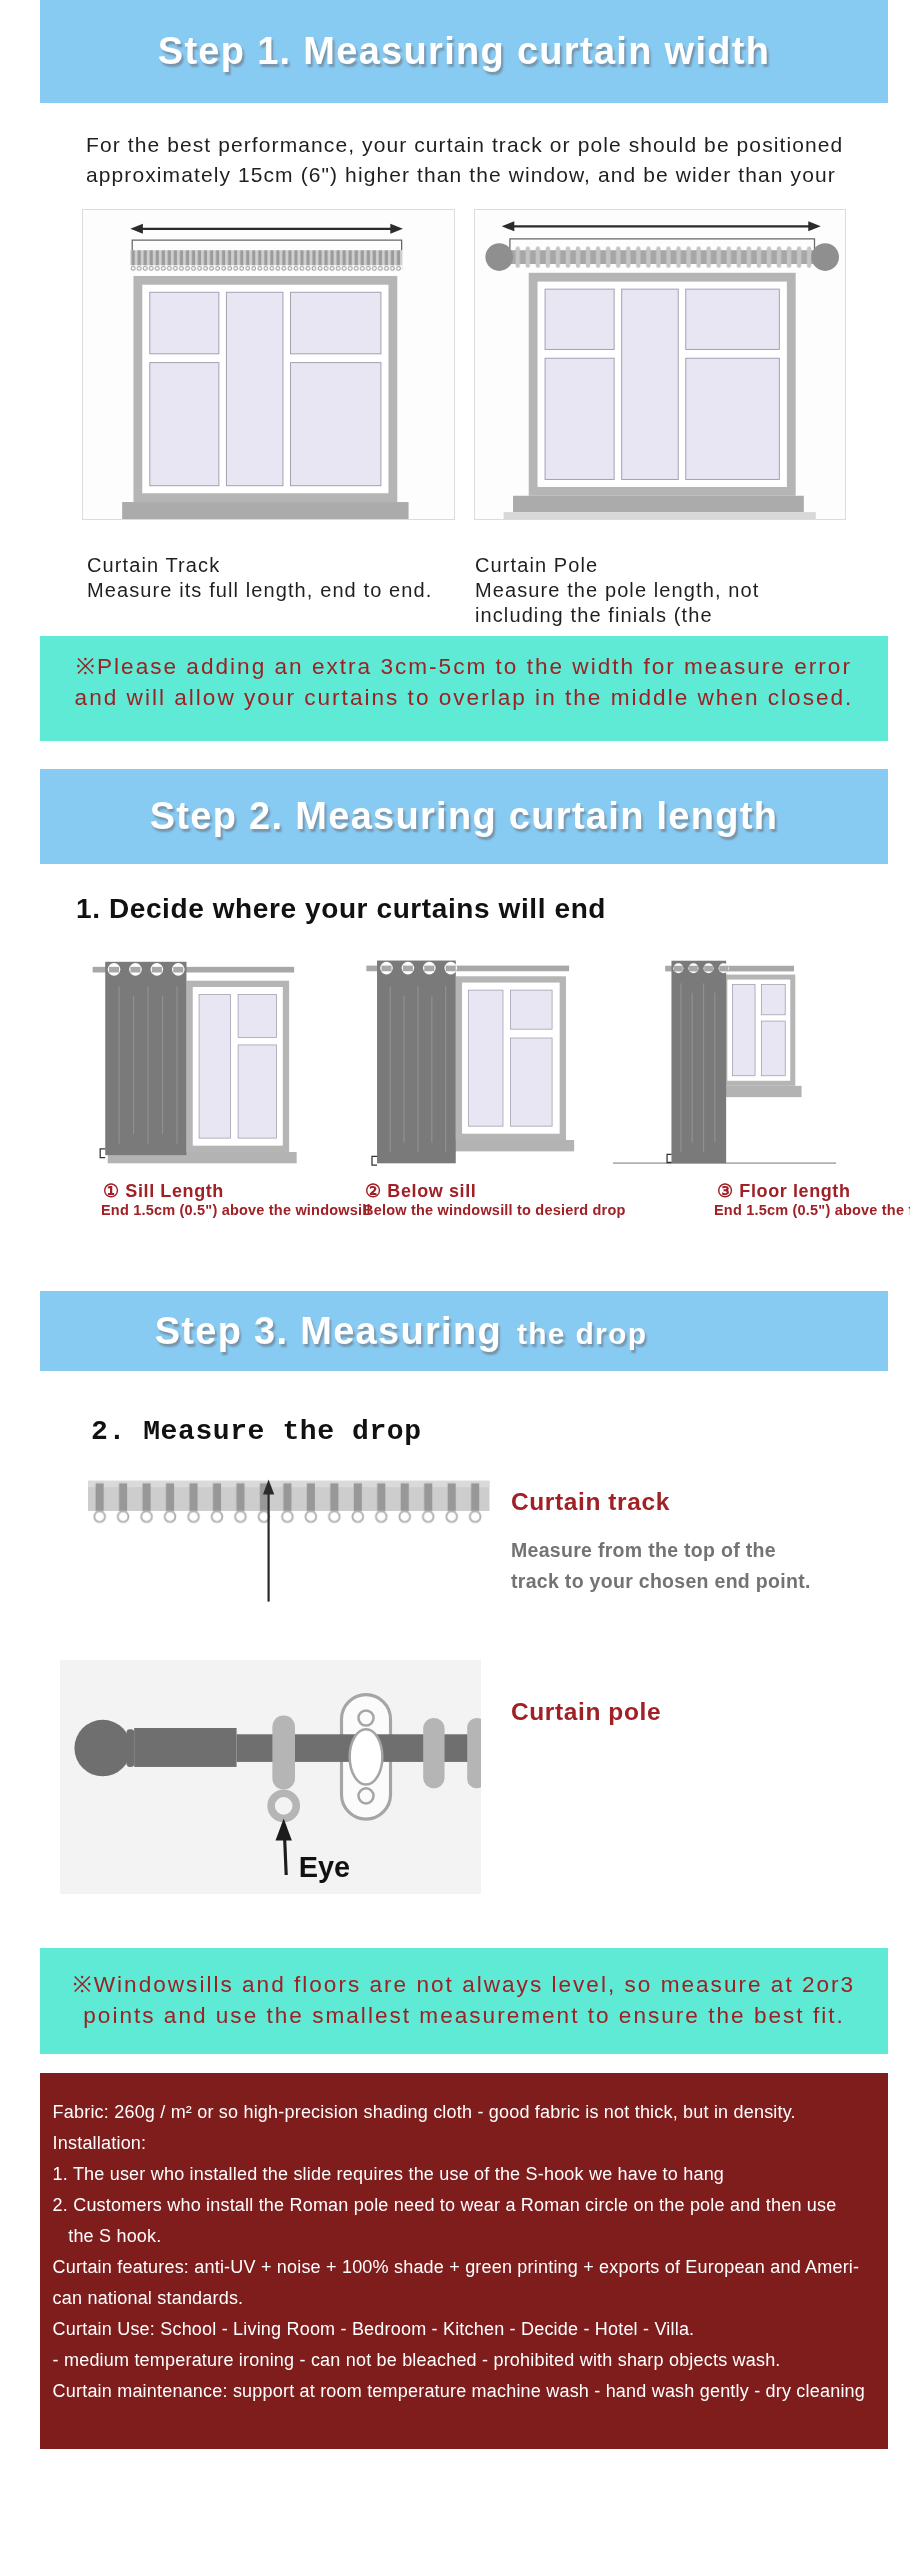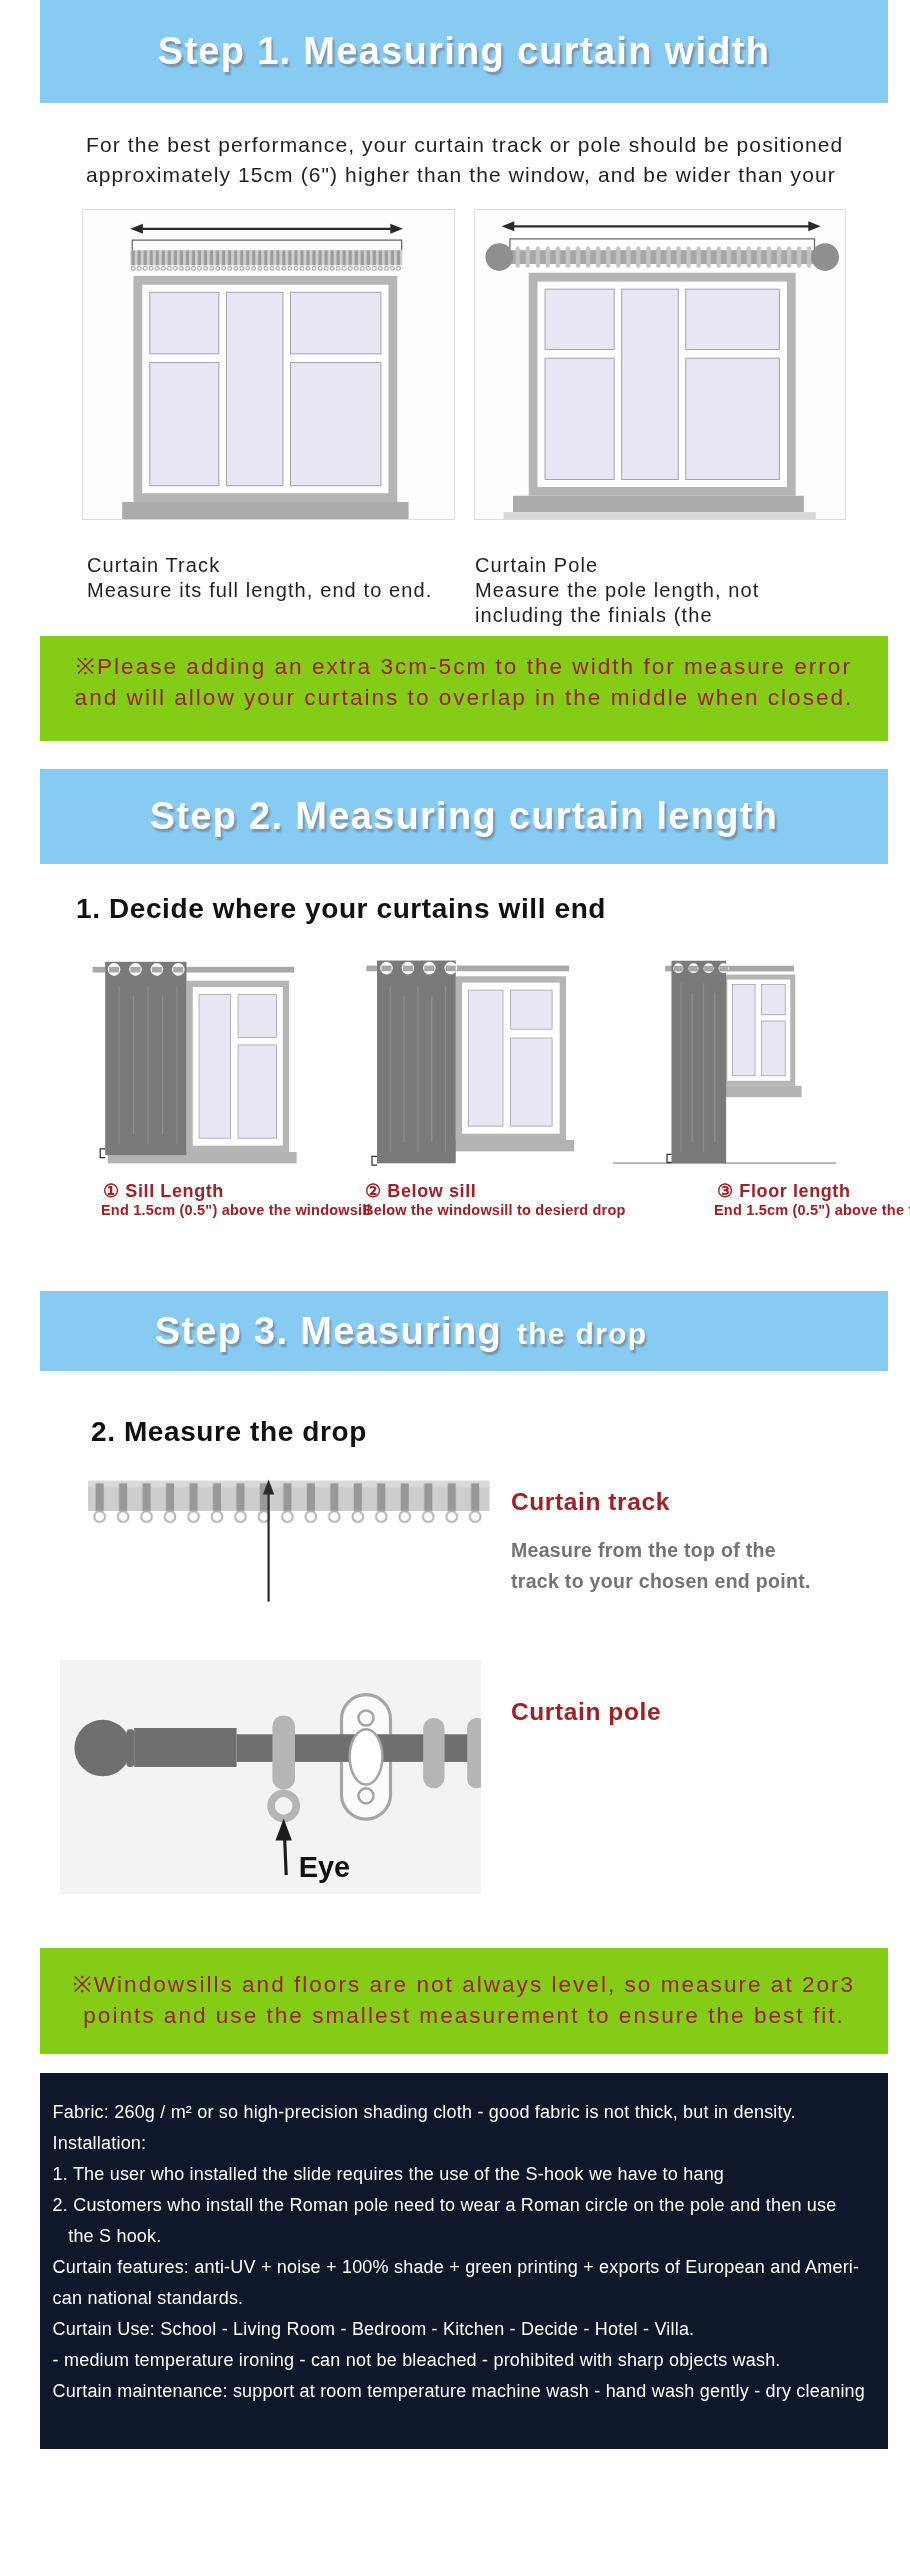--- a/index.html
+++ b/index.html
@@ -21,35 +21,35 @@
   #banner3 .banner-inner{transform:translateX(-63px); display:flex; align-items:baseline;}
   
   .intro{
     position:absolute; left:86px; top:130px; width:792px;
     font-size:21px; letter-spacing:1.1px; color:#1f1f1f; line-height:30px; white-space:nowrap;
   }
   .illus-box{position:absolute; top:209px; border:0.6px solid #dcdcdc; background:#fdfdfd;}
   .cap{position:absolute; color:#1f1f1f; font-size:20px; letter-spacing:1.1px; line-height:25px; white-space:nowrap;}
   
   .note{
-    position:absolute; left:40px; width:848px; background:#84cc16;
+    position:absolute; left:40px; width:848px; background:#5eead4;
     color:#9C2125; font-size:22.6px; letter-spacing:2px; text-align:center; white-space:nowrap;
   }
   .note div{line-height:31px;}
   
   .heading{position:absolute; font-size:28px; font-weight:bold; color:#111; letter-spacing:0.6px; white-space:nowrap;}
   
   .s2cap-label{position:absolute; font-size:18px; font-weight:bold; color:#A02026; letter-spacing:0.6px; white-space:nowrap;}
   .s2cap-desc{position:absolute; font-size:14.5px; font-weight:bold; color:#A02026; letter-spacing:0.2px; white-space:nowrap;}
   
   .red-title{position:absolute; font-size:24.5px; font-weight:bold; color:#A02026; letter-spacing:0.6px; white-space:nowrap;}
   .red-body{position:absolute; font-size:19.5px; font-weight:bold; color:#737373; letter-spacing:0.3px; line-height:31px; white-space:nowrap;}
   
   #footer{
-    position:absolute; left:40px; top:2073px; width:848px; height:376px; background:#0f172a;
+    position:absolute; left:40px; top:2073px; width:848px; height:376px; background:#7f1d1d;
     color:#ffffff; font-size:18px; letter-spacing:0.2px; box-sizing:border-box; padding:24px 0 0 12.6px;
   }
   #footer div{line-height:31px; white-space:pre; }
   svg{display:block;}
 </style>
 </head>
 <body>
 
 <div id="page">
 
@@ -254,21 +254,21 @@
   <div class="s2cap-label" style="left:717px;top:1180px;">③ Floor length</div>
   <div class="s2cap-desc" style="left:714px;top:1202px;">End 1.5cm (0.5") above the floor</div>
 
   <div id="banner3" class="banner" style="top:1291px;height:80px;">
     <span class="banner-inner">
       <span class="banner-text">Step 3. Measuring</span>
       <span class="banner-text banner-sub">the drop</span>
     </span>
   </div>
 
-  <div class="heading" style="left:91px;top:1416px;">2. Measure the drop</div>
+  <div class="heading" style="left:91px;top:1416px;font-family:Liberation Mono, monospace;">2. Measure the drop</div>
 
   <svg class="abs" style="left:88px;top:1477px;" width="409" height="129" viewBox="0 0 650 205">
     <defs>
       <pattern id="pT" x="0" y="6" width="37.3" height="74" patternUnits="userSpaceOnUse">
         <rect x="12" y="4" width="13" height="44" fill="#989898"></rect>
         <circle cx="18.5" cy="57" r="8.5" fill="#ffffff" stroke="#b0b0b0" stroke-width="3"></circle>
       </pattern>
     </defs>
     <rect x="0" y="6" width="638" height="48" fill="#cdcdcd"></rect>
     <rect x="0" y="6" width="638" height="10" fill="#dadada"></rect>

